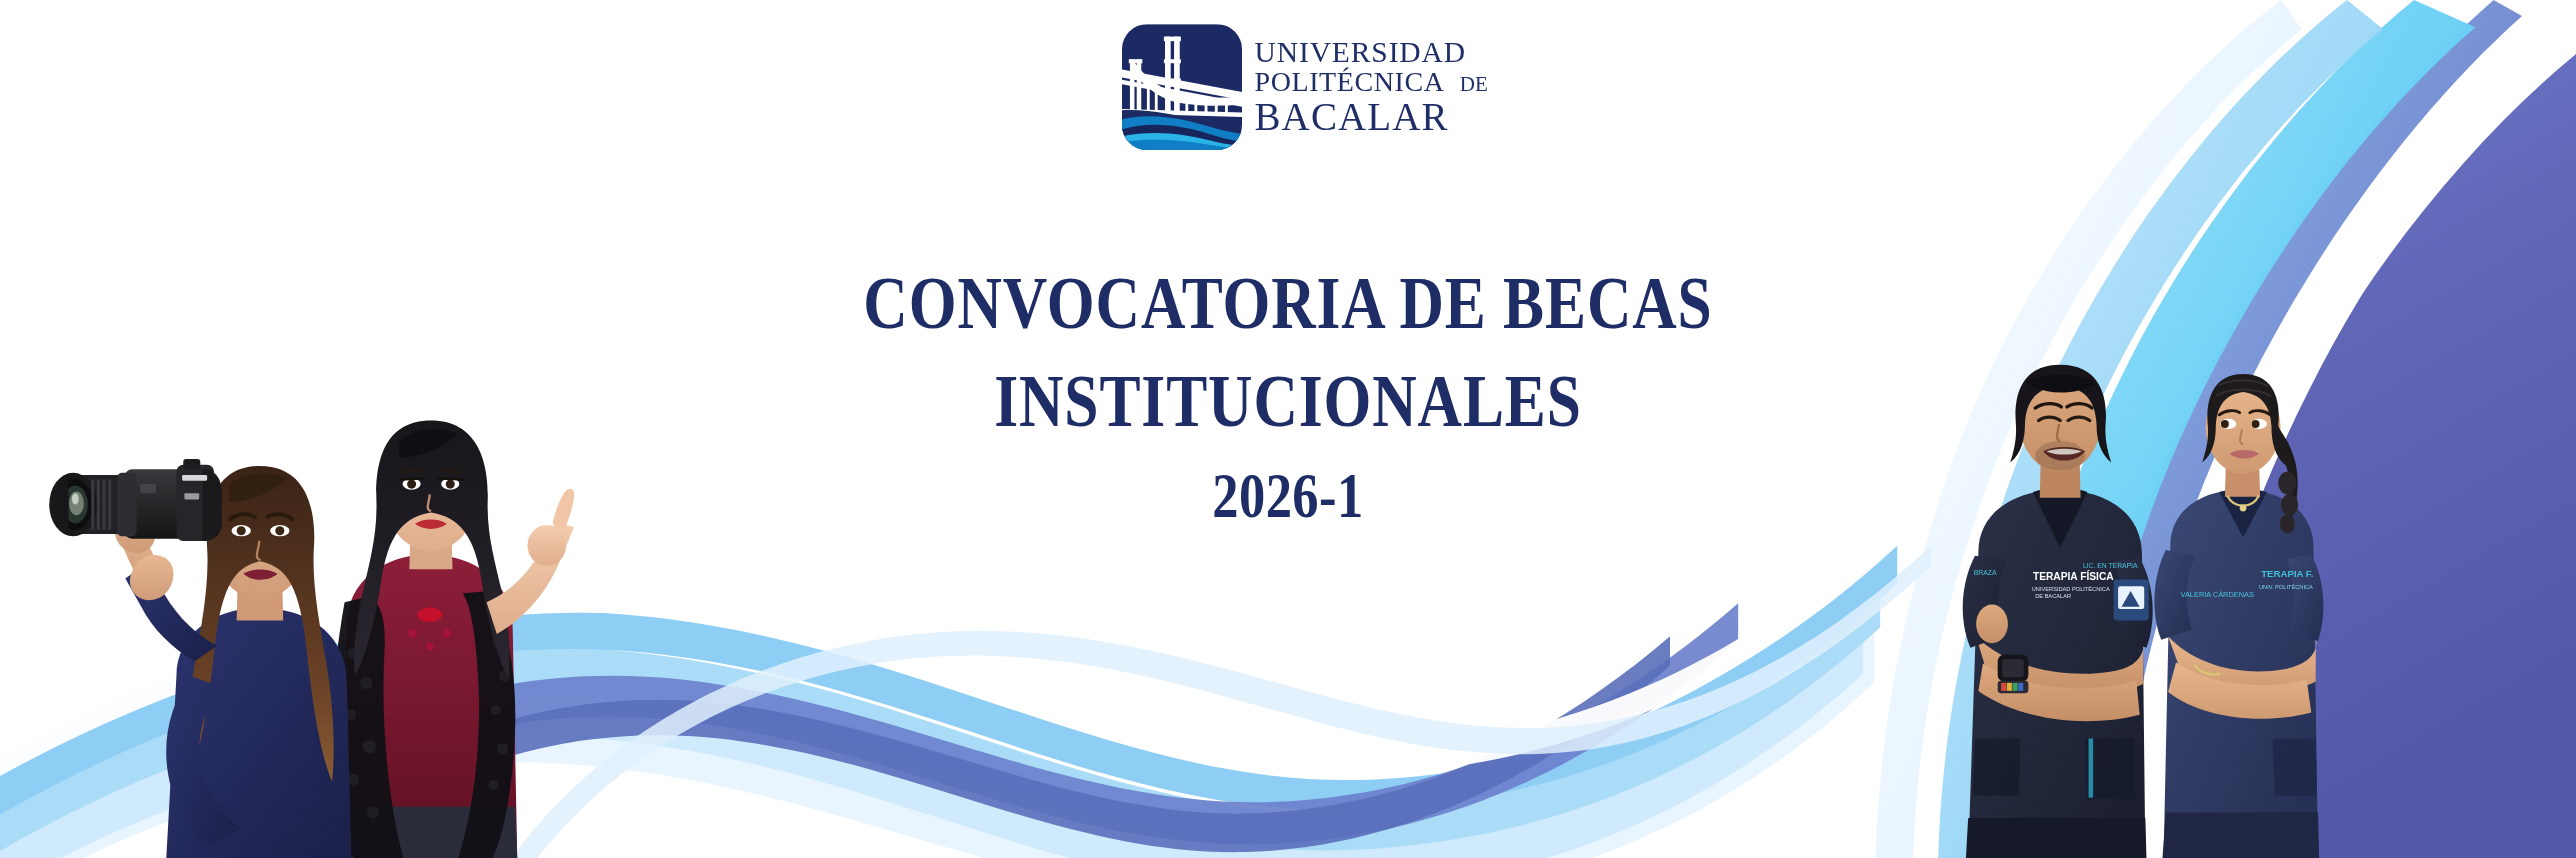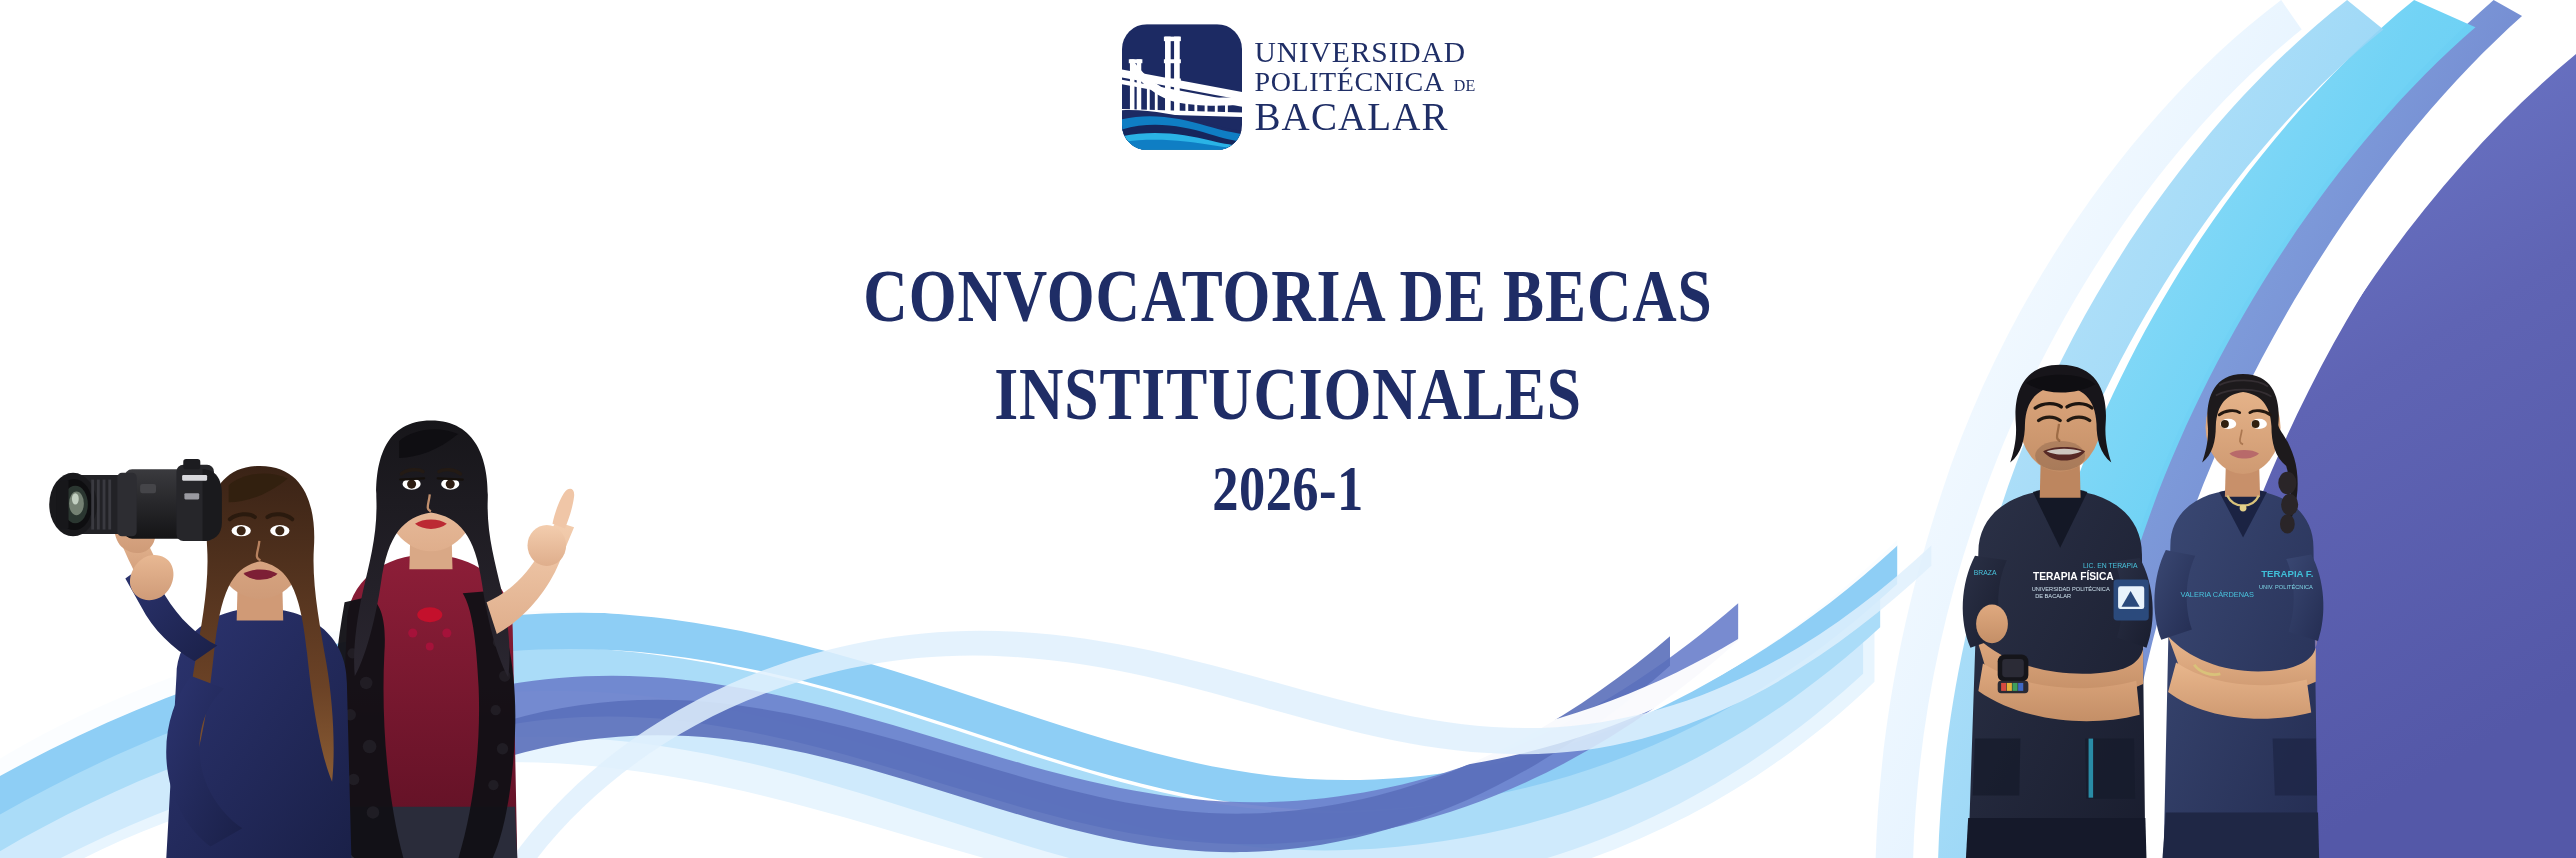--- a/index.html
+++ b/index.html
@@ -46,37 +46,37 @@
     white-space:nowrap;
   }
   .wm-2{
     font-size:28px;
     letter-spacing:0.6px;
     line-height:1.05;
     font-weight:400;
     white-space:nowrap;
     display:flex;
     align-items:baseline;
-    gap:9px;
-  }
-  .wm-2 .small{font-size:16px;letter-spacing:0.3px;}
+    gap:15px;
+  }
+  .wm-2 .small{font-size:21px;letter-spacing:0.3px;}
   .wm-3{
     font-size:39px;
     letter-spacing:1.1px;
     line-height:1.0;
     font-weight:400;
     white-space:nowrap;
     margin-top:1.1px;
   }
 
   
   #headline{
     position:absolute;
     left:0;
-    top:258px;
+    top:265px;
     width:2576px;
     text-align:center;
     z-index:35;
     pointer-events:none;
   }
   .hl-line{
     color:#1f2d66;
     font-family:"Liberation Serif",serif;
     font-weight:700;
     text-transform:uppercase;

